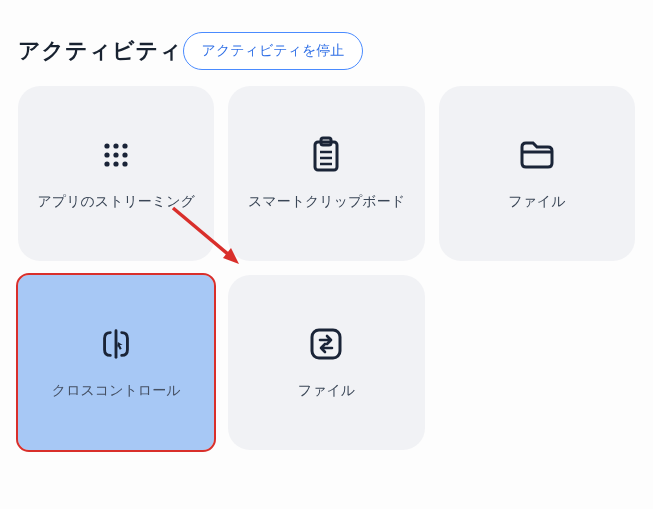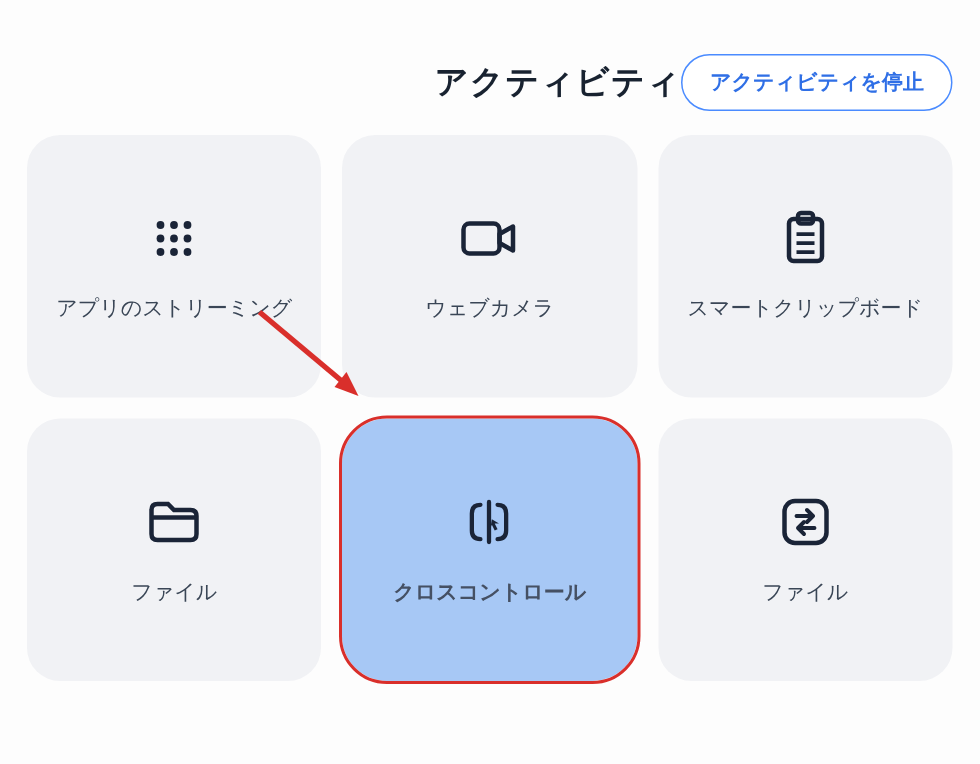--- a/index.html
+++ b/index.html
@@ -8,39 +8,38 @@
     width: 653px;
     height: 509px;
     background: #fdfdfd;
     font-family: "Hiragino Sans", "Meiryo", "Yu Gothic", sans-serif;
     color: #202b3a;
     position: relative;
     overflow: hidden;
   }
   .header {
     display: flex;
-    justify-content: flex-end;
+    justify-content: flex-start;
     align-items: center;
-    padding: 20px 18px 8px 18px;
-    margin-top: 16px;
+    padding: 32px 18px 8px 18px;
   }
   .title {
     font-size: 22px;
     font-weight: 700;
     letter-spacing: 1px;
     color: #182230;
   }
   .stop-btn {
     border: 1.5px solid #4a8bff;
     color: #2f6fe6;
     background: #ffffff;
     border-radius: 22px;
     padding: 9px 18px;
     font-size: 14px;
-    font-weight: 700;
+    font-weight: 400;
     cursor: pointer;
   }
   .grid {
     padding: 8px 18px 18px 18px;
     display: grid;
     grid-template-columns: repeat(3, 1fr);
     gap: 14px;
   }
   .tile {
     background: #f1f2f5;
@@ -53,22 +52,21 @@
     gap: 16px;
     cursor: pointer;
     position: relative;
   }
   .tile.selected {
     background: #a7c8f5;
   }
   .tile.highlighted-border {
     outline: 2px solid #d92f2b;
     outline-offset: 0;
-    border-radius: 30px;
-    font-weight: bold;
+    border-radius: 11px;
   }
   .tile .icon {
     width: 40px;
     height: 40px;
     display: flex;
     align-items: center;
     justify-content: center;
     color: #1a2437;
   }
   .tile .label {
@@ -111,29 +109,20 @@
             <circle cx="24" cy="15" r="2.6"></circle>
           <circle cx="6" cy="24" r="2.6"></circle>
             <circle cx="15" cy="24" r="2.6"></circle>
             <circle cx="24" cy="24" r="2.6"></circle>
         </g>
       </svg>
     </span>
     <span class="label">アプリのストリーミング</span>
   </div>
 
-  <div class="tile">
-    <span class="icon">
-      <svg width="40" height="32" viewBox="0 0 40 32">
-        <rect x="3" y="6" width="24" height="20" rx="4" ry="4" fill="none" stroke="#1a2437" stroke-width="3"></rect>
-        <path d="M27 13 L36 8 L36 24 L27 19 Z" fill="none" stroke="#1a2437" stroke-width="3" stroke-linejoin="round"></path>
-      </svg>
-    </span>
-    <span class="label">ウェブカメラ</span>
-  </div>
 
   <div class="tile">
     <span class="icon">
       <svg width="32" height="38" viewBox="0 0 32 38">
         <rect x="5" y="6" width="22" height="28" rx="3" fill="none" stroke="#1a2437" stroke-width="3"></rect>
         <rect x="11" y="2" width="10" height="7" rx="2" fill="none" stroke="#1a2437" stroke-width="3"></rect>
         <line x1="10" y1="16" x2="22" y2="16" stroke="#1a2437" stroke-width="2.5"></line>
         <line x1="10" y1="22" x2="22" y2="22" stroke="#1a2437" stroke-width="2.5"></line>
         <line x1="10" y1="28" x2="22" y2="28" stroke="#1a2437" stroke-width="2.5"></line>
       </svg>

